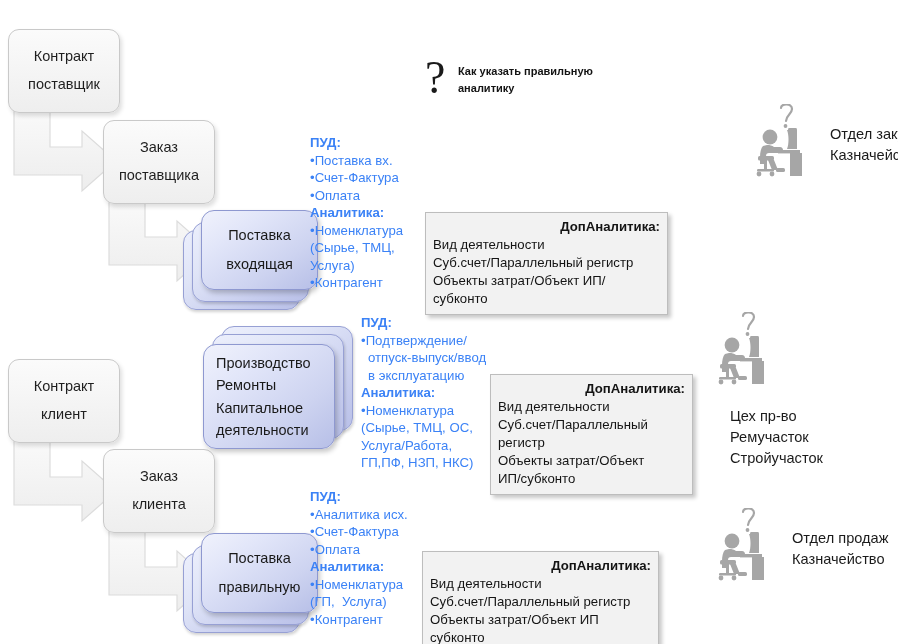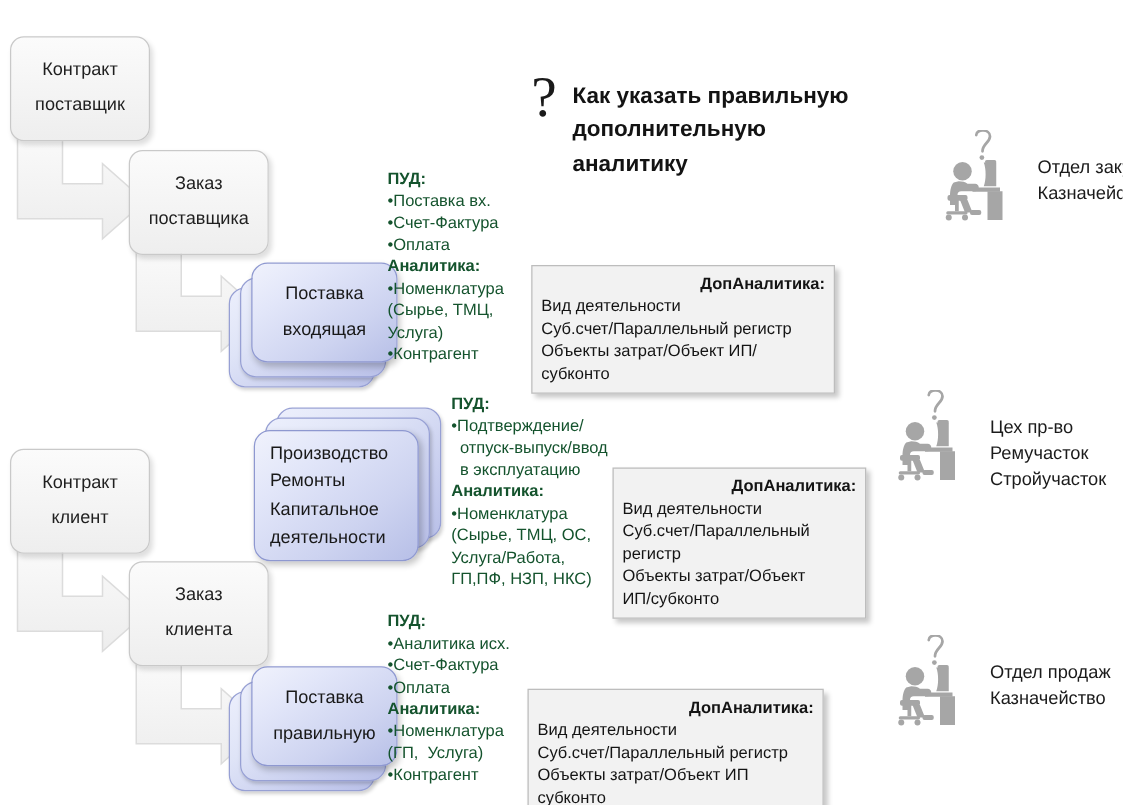--- a/index.html
+++ b/index.html
@@ -72,21 +72,21 @@
 
   
   .elbow { position: absolute; }
   .elbow svg { display: block; overflow: visible; }
 
   
   .textblock {
     position: absolute;
     font-size: 13.2px;
     line-height: 1.33;
-    color: #14532d;
+    color: #3b82f6;
   }
   .textblock .hdr { font-weight: bold; }
   .textblock .li { white-space: pre-wrap; }
   .textblock .li::before { content: "\2022"; }
   .textblock .cont { white-space: pre-wrap; }
 
   
   .callout {
     position: absolute;
     background: #f2f2f2;
@@ -103,21 +103,21 @@
   
   .qmark-big {
     position: absolute;
     font-size: 46px;
     color: #1a1a1a;
     font-family: "Liberation Serif", serif;
     line-height: 1;
   }
   .headline {
     position: absolute;
-    font-size: 18px;
+    font-size: 11px;
     font-weight: bold;
     line-height: 1.52;
     color: #131313;
   }
 
   
   .actor { position: absolute; display: flex; align-items: flex-start; }
   .actor .glyph { position: relative; width: 62px; height: 74px; flex: 0 0 62px; }
   .actor .glyph svg { display: block; }
   .actor .labels {
@@ -210,21 +210,20 @@
     <div class="layer" style="left:9px;  top:12px; width:117px; height:80px;"></div>
     <div class="front" style="left:18px; top:0px;  width:117px; height:80px;">
       <span>Поставка</span>
       <span>правильную</span>
     </div>
   </div>
 
   <div class="qmark-big" style="left:425px; top:55px;">?</div>
   <div class="headline" style="left:458px; top:63px;">
     <div>Как указать правильную</div>
-    <div>дополнительную</div>
     <div>аналитику</div>
   </div>
 
   <div class="textblock" style="left:310px; top:134px; width:120px;">
     <div class="hdr">ПУД:</div>
     <div class="li">Поставка вх.</div>
     <div class="li">Счет-Фактура</div>
     <div class="li">Оплата</div>
     <div class="hdr">Аналитика:</div>
     <div class="li">Номенклатура</div>
@@ -287,21 +286,21 @@
   </div>
 
   <div class="callout" style="left:490px; top:374px; width:203px;">
     <div class="hdr">ДопАналитика:</div>
     <div>Вид деятельности</div>
     <div>Суб.счет/Параллельный регистр</div>
     <div>Объекты затрат/Объект</div>
     <div>ИП/субконто</div>
   </div>
 
-  <div class="actor" style="left:718px; top:312px;">
+  <div class="actor" style="left:718px; top:312px;flex-direction:column;">
     <div class="glyph">
       <svg width="62" height="74" viewBox="0 0 62 74">
         <path d="M25,4 C25,-1 36,-1 36,5 C36,10 30,11 30,17" fill="none" stroke="#a6a6a6" stroke-width="2.2" stroke-linecap="round"></path>
         <circle cx="29.5" cy="22" r="1.9" fill="#a6a6a6"></circle>
         <circle cx="14" cy="33" r="7.4" fill="#a6a6a6"></circle>
         <path d="M7,42 C5,44 4,48 4,53 L4,60 L10,60 L10,52 C10,50 11,49 13,49 L24,49 C26,49 27,47.5 27,46 C27,44.5 26,43 24,43 L18,43 C16,41.5 14,41 11,41 Z" fill="#a6a6a6"></path>
         <rect x="2" y="52" width="16" height="4.5" rx="1.6" fill="#a6a6a6"></rect>
         <path d="M12,56 L18,56 L22,66 L16,66 Z" fill="#a6a6a6"></path>
         <rect x="20" y="64" width="9" height="4" rx="1.6" fill="#a6a6a6"></rect>
         <rect x="8" y="56" width="3" height="9" fill="#a6a6a6"></rect>

